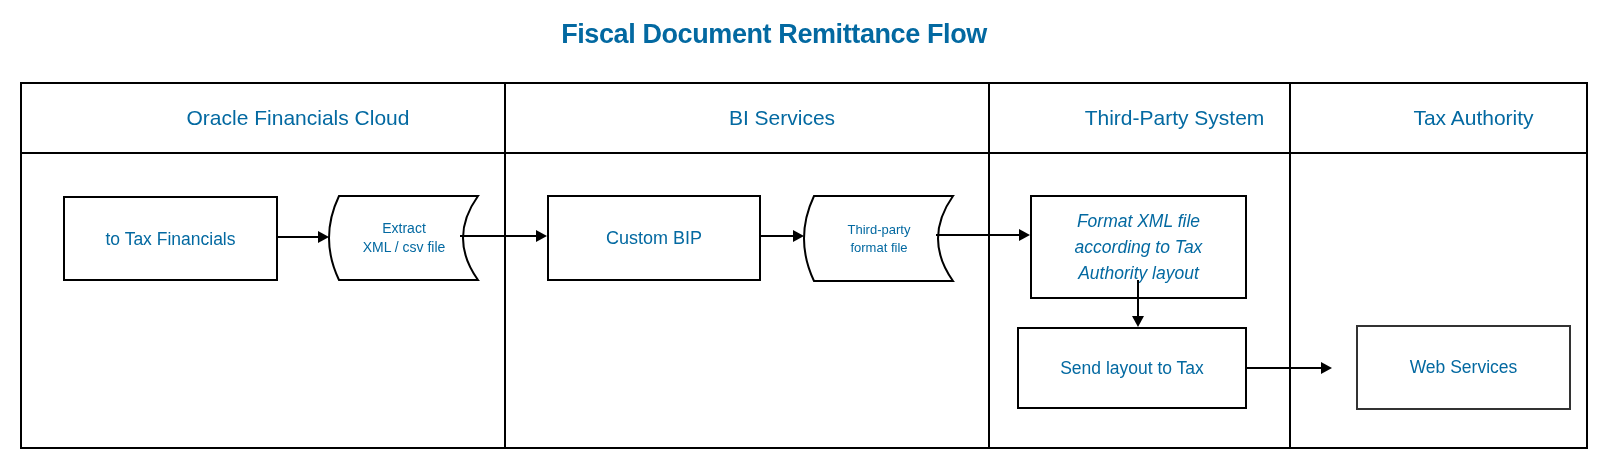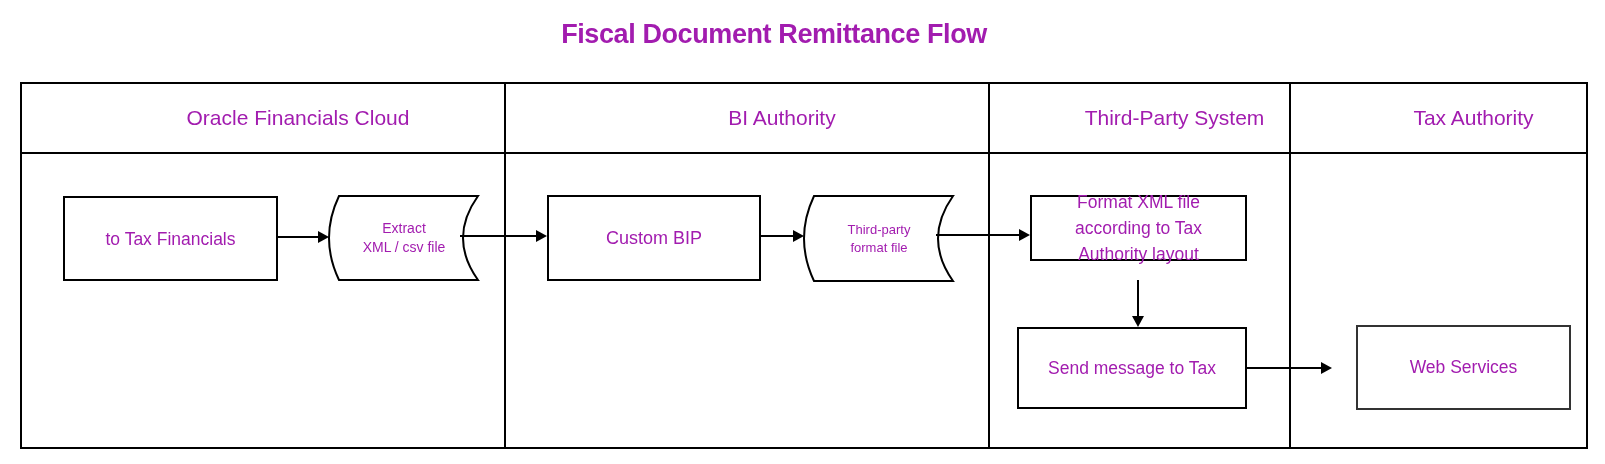--- a/index.html
+++ b/index.html
@@ -1,38 +1,38 @@
 <!DOCTYPE html>
 <html><head>
 <meta charset="utf-8">
 <style>
   html,body{margin:0;padding:0;background:#ffffff;}
   .canvas{position:relative;width:1605px;height:464px;background:#ffffff;overflow:hidden;
-          font-family:"Liberation Sans","DejaVu Sans",sans-serif;color:#a21caf;}
+          font-family:"Liberation Sans","DejaVu Sans",sans-serif;color:#0369a1;}
 
   .title{position:absolute;left:474px;top:19px;width:600px;text-align:center;
          font-size:27px;font-weight:bold;letter-spacing:-0.4px;white-space:nowrap;}
 
   .frame{position:absolute;left:20px;top:82px;width:1568px;height:367px;
          border:2px solid #000;box-sizing:border-box;background:#fff;}
   .vline{position:absolute;top:0;bottom:0;width:2px;background:#000;}
   .v1{left:482px}.v2{left:966px}.v3{left:1267px}
   .hline{position:absolute;left:0;right:0;top:68px;height:2px;background:#000;}
   .lanehdr{position:absolute;top:0;height:68px;display:flex;align-items:center;
            justify-content:center;font-size:21px;white-space:nowrap;padding-left:35px;}
   .lh1{left:0;width:482px}.lh2{left:484px;width:482px}
   .lh3{left:968px;width:299px}.lh4{left:1269px;width:295px}
 
   .node{position:absolute;box-sizing:border-box;border:2px solid #000;background:#fff;
         display:flex;flex-direction:column;align-items:center;justify-content:center;
         text-align:center;}
   .node span{display:block;}
   #n-send   {left:63px;  top:196px;width:215px;height:85px;font-size:17.5px;line-height:26px;}
   #n-bip    {left:547px; top:195px;width:214px;height:86px;font-size:18px;}
-  #n-format {left:1030px;top:195px;width:217px;height:66px;font-size:17.5px;line-height:26px;}
+  #n-format {left:1030px;top:195px;width:217px;height:104px;font-size:17.5px;line-height:26px;font-style:italic;}
   #n-sendmsg{left:1017px;top:327px;width:230px;height:82px;font-size:17.5px;line-height:27px;}
   #n-web    {left:1332px;top:325px;width:215px;height:85px;font-size:17.5px;border-color:#333;margin-left:24px;}
 
   .stored{position:absolute;}
   .stored svg{position:absolute;left:0;top:0;width:100%;height:100%;overflow:visible;}
   .stored .stext{position:absolute;left:0;top:0;right:0;bottom:0;display:flex;
                  flex-direction:column;align-items:center;justify-content:center;text-align:center;}
   .stored .stext span{display:block;text-align:right;}
   #s-extract{left:328px;top:195px;width:152px;height:86px;font-size:14px;line-height:19px;}
   #s-third  {left:803px;top:195px;width:152px;height:87px;font-size:13px;line-height:18px;}
@@ -56,21 +56,21 @@
 </style>
 </head>
 <body>
 
 <div class="canvas">
 
   <div class="title">Fiscal Document Remittance Flow</div>
 
   <div class="frame">
     <div class="lanehdr lh1">Oracle Financials Cloud</div>
-    <div class="lanehdr lh2">BI Authority</div>
+    <div class="lanehdr lh2">BI Services</div>
     <div class="lanehdr lh3">Third-Party System</div>
     <div class="lanehdr lh4">Tax Authority</div>
     <div class="vline v1"></div>
     <div class="vline v2"></div>
     <div class="vline v3"></div>
     <div class="hline"></div>
   </div>
 
   <div class="node" id="n-send">
     <span>to Tax Financials</span>
@@ -100,21 +100,21 @@
     </div>
   </div>
 
   <div class="node" id="n-format">
     <span>Format XML file</span>
     <span>according to Tax</span>
     <span>Authority layout</span>
   </div>
 
   <div class="node" id="n-sendmsg">
-    <span>Send message to Tax</span>
+    <span>Send layout to Tax</span>
   </div>
 
   <div class="node" id="n-web">
     <span>Web Services</span>
   </div>
 
   <div class="harrow" id="a1">
     <div class="shaft"></div>
     <div class="tip"></div>
   </div>

